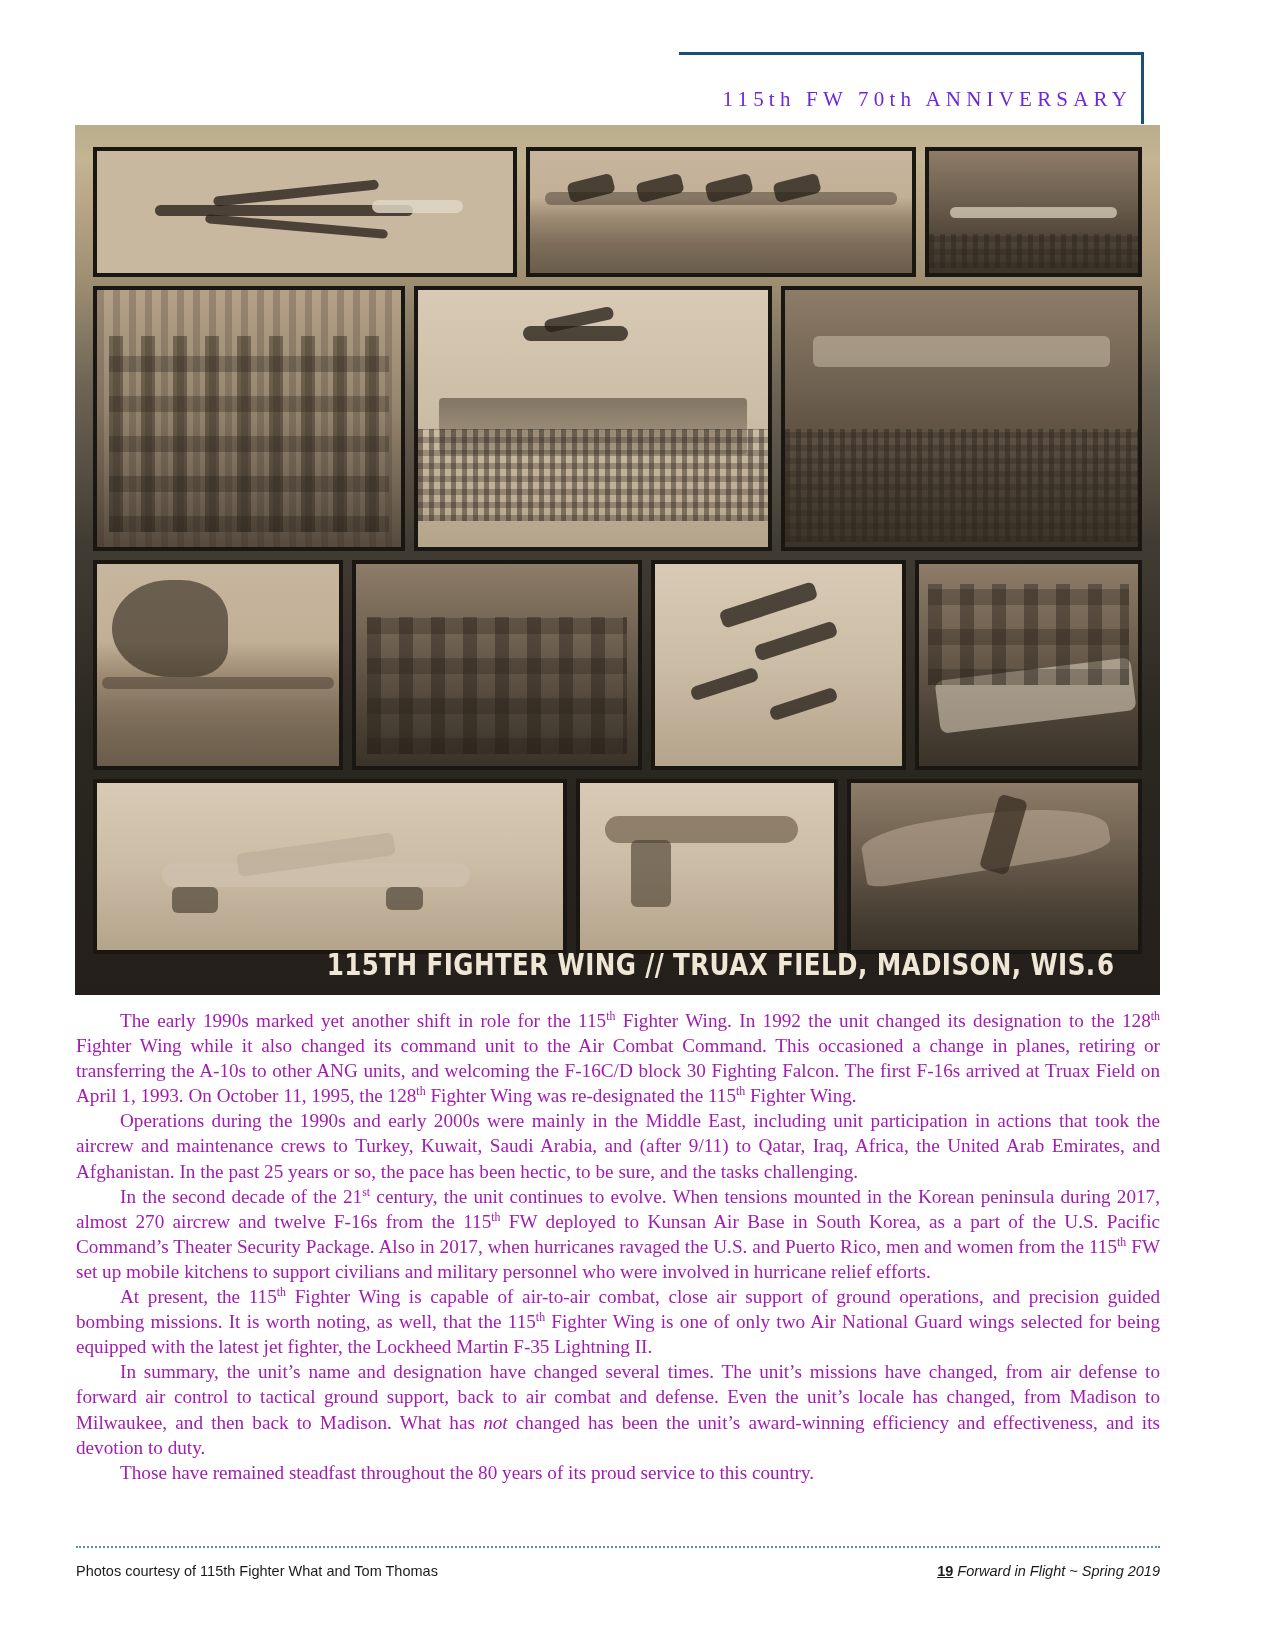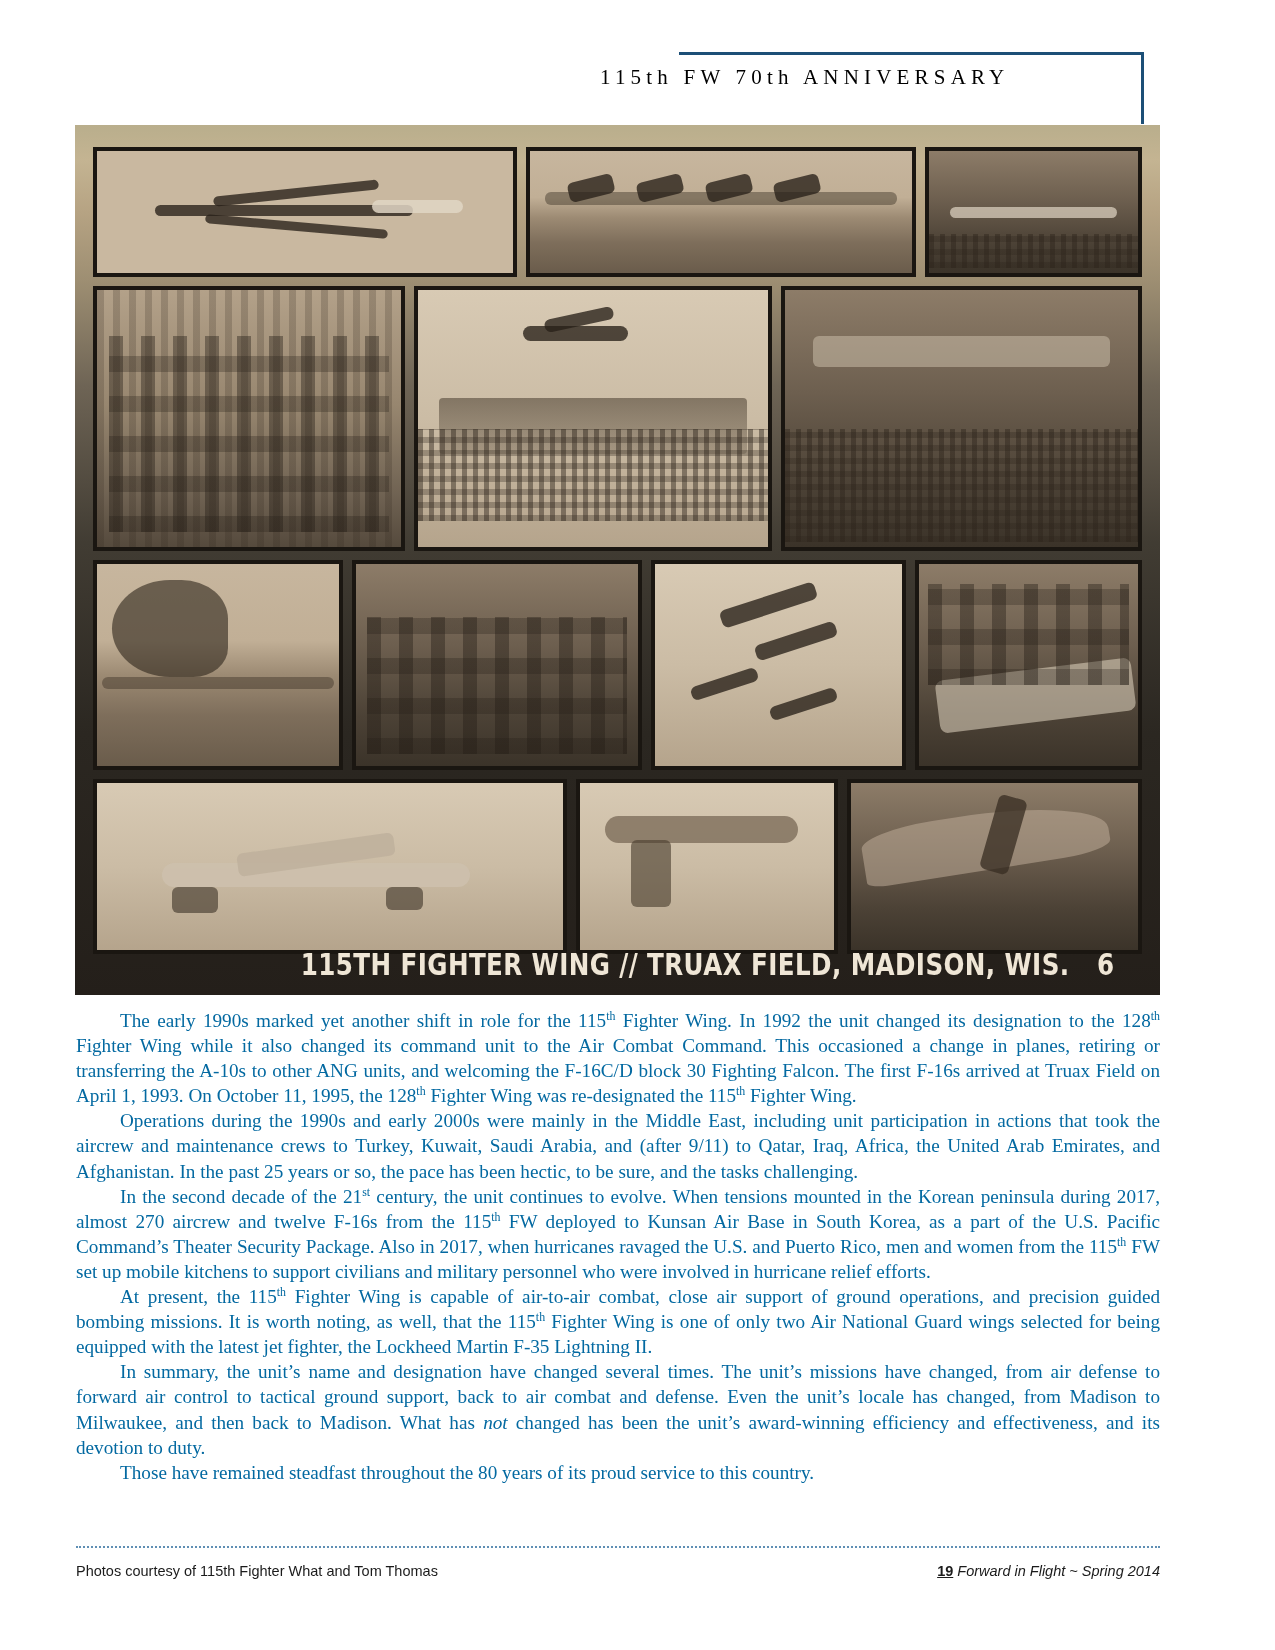--- a/index.html
+++ b/index.html
@@ -35,28 +35,28 @@
   .header-vrule {
     position: absolute;
     top: 0;
     left: 1141px;
     width: 3px;
     height: 72px;
     background: #1c4f77;
   }
   .header-title {
     position: absolute;
-    top: 13px;
+    top: 35px;
     left: 600px;
     width: 532px;
-    text-align: left;
+    text-align: right;
     font-family: "Liberation Serif", serif;
     font-size: 21px;
     letter-spacing: 5.2px;
-    color: #000000;
+    color: #6d28d9;
     white-space: nowrap;
   }
 
   
   .collage {
     position: absolute;
     top: 125px;
     left: 75px;
     width: 1085px;
     height: 870px;
@@ -133,21 +133,20 @@
   .caption-bar {
     position: absolute;
     left: 0;
     right: 0;
     bottom: 0;
     height: 62px;
     display: flex;
     align-items: center;
     justify-content: flex-end;
     padding-right: 26px;
-    gap: 26px;
   }
   .caption-text {
     font-family: "DejaVu Sans", sans-serif;
     font-weight: bold;
     font-size: 30px;
     letter-spacing: 0.5px;
     color: #efe6d6;
     transform: scaleX(0.82);
     transform-origin: right center;
     white-space: nowrap;
@@ -162,21 +161,21 @@
 
   
   .article {
     position: absolute;
     top: 1008px;
     left: 76px;
     width: 1084px;
     font-family: "Liberation Serif", serif;
     font-size: 19.2px;
     line-height: 25.1px;
-    color: #0369a1;
+    color: #a21caf;
     text-align: justify;
   }
   .article p {
     margin: 0;
     text-indent: 44px;
     hyphens: none;
   }
   .article sup {
     font-size: 0.62em;
     vertical-align: super;
@@ -312,15 +311,15 @@
     <p><span>In the second decade of the 21</span><sup>st</sup><span> century, the unit continues to evolve. When tensions mounted in the Korean peninsula during 2017, almost 270 aircrew and twelve F-16s from the 115</span><sup>th</sup><span> FW deployed to Kunsan Air Base in South Korea, as a part of the U.S. Pacific Command’s Theater Security Package. Also in 2017, when hurricanes ravaged the U.S. and Puerto Rico, men and women from the 115</span><sup>th</sup><span> FW set up mobile kitchens to support civilians and military personnel who were involved in hurricane relief efforts.</span></p>
     <p><span>At present, the 115</span><sup>th</sup><span> Fighter Wing is capable of air-to-air combat, close air support of ground operations, and precision guided bombing missions. It is worth noting, as well, that the 115</span><sup>th</sup><span> Fighter Wing is one of only two Air National Guard wings selected for being equipped with the latest jet fighter, the Lockheed Martin F-35 Lightning II.</span></p>
     <p><span>In summary, the unit’s name and designation have changed several times. The unit’s missions have changed, from air defense to forward air control to tactical ground support, back to air combat and defense. Even the unit’s locale has changed, from Madison to Milwaukee, and then back to Madison. What has </span><em>not</em><span> changed has been the unit’s award-winning efficiency and effectiveness, and its devotion to duty.</span></p>
     <p><span>Those have remained steadfast throughout the 80 years of its proud service to this country.</span></p>
   </div>
 
 <div class="footer-rule"></div>
 <div class="footer">
   <div class="footer-left">Photos courtesy of 115th Fighter What and Tom Thomas</div>
   <div class="footer-right">
-    <span class="footer-page">19</span><span> </span><span class="footer-pub">Forward in Flight ~ Spring 2014</span>
+    <span class="footer-page">19</span><span> </span><span class="footer-pub">Forward in Flight ~ Spring 2019</span>
   </div>
 </div>
 
 </body></html>

